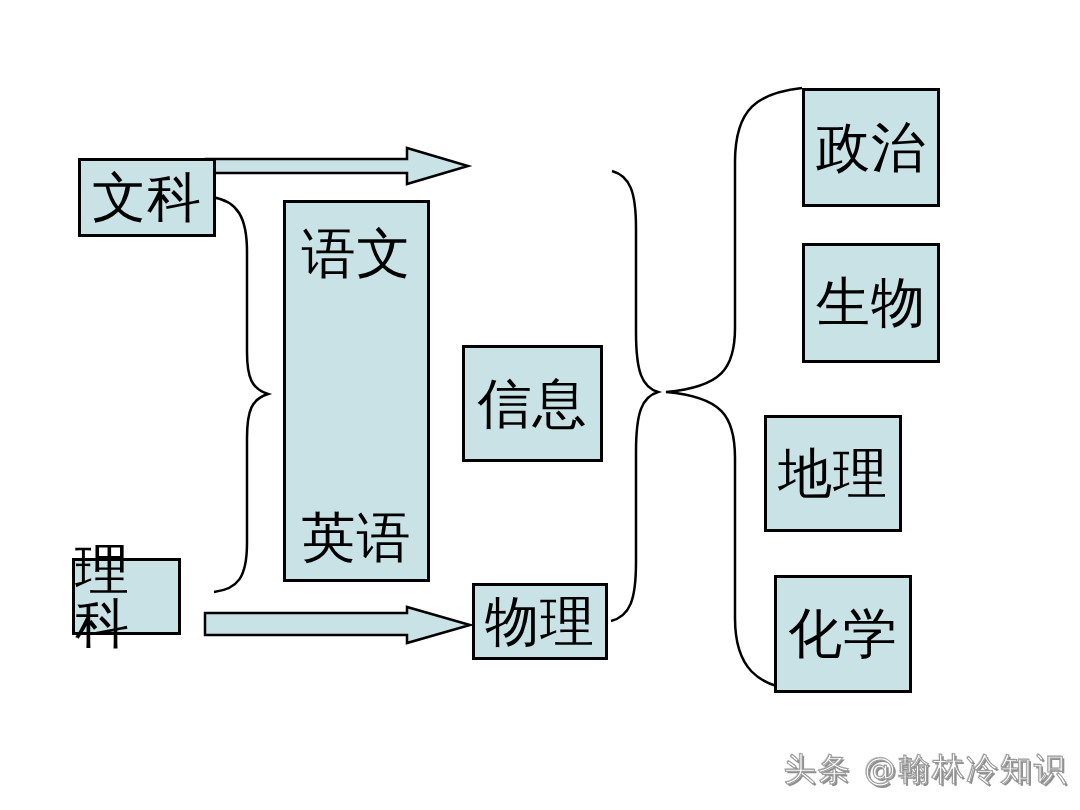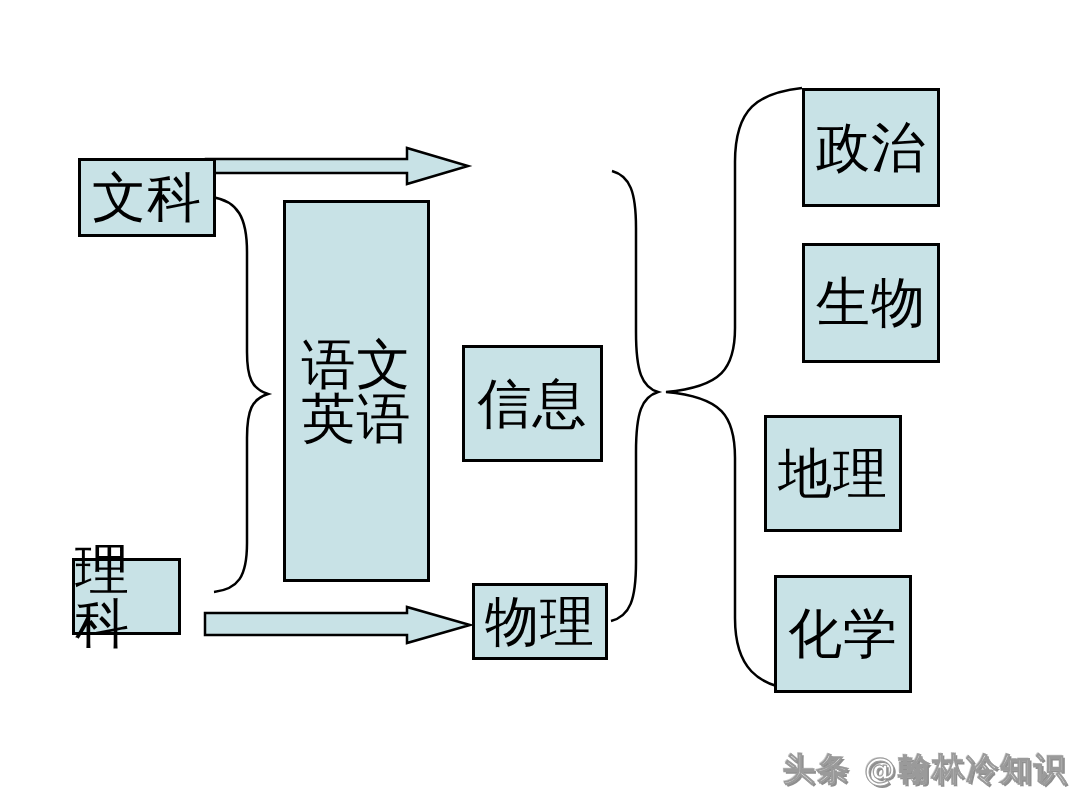--- a/index.html
+++ b/index.html
@@ -8,29 +8,29 @@
     overflow:hidden;font-family:"Liberation Serif","DejaVu Serif",serif;
   }
   .lines{position:absolute;left:0;top:0;z-index:1;}
   .box{
     position:absolute;z-index:2;box-sizing:border-box;
     background:var(--box-fill,#c8e2e6);border:3px solid var(--box-border,#000);
     display:flex;align-items:center;justify-content:center;
     font-size:54px;color:#000;line-height:1;letter-spacing:1px;
   }
   .box.tall{
-    flex-direction:column;justify-content:center;
-    padding:16px 0 14px 0;
+    flex-direction:column;justify-content:space-between;
+    padding:24px 0 14px 0;
   }
   .brace{fill:none;stroke:var(--line,#000);stroke-width:2.5;}
   .arrow{fill:var(--box-fill,#c8e2e6);stroke:var(--line,#000);stroke-width:2.5;stroke-linejoin:miter;}
   .watermark{
     position:absolute;right:12px;bottom:18px;z-index:3;
     font-family:"DejaVu Sans","Liberation Sans",sans-serif;
-    font-size:32px;font-weight:bold;color:#ffffff;
+    font-size:32px;font-weight:normal;color:#ffffff;
     -webkit-text-stroke:1px var(--wm,#9a9a9a);
     text-shadow:2px 2px 0 #8f8f8f,-1px -1px 0 #cfcfcf;
     letter-spacing:2px;
   }
 </style>
 </head>
 <body>
 
 <div class="stage">
 

